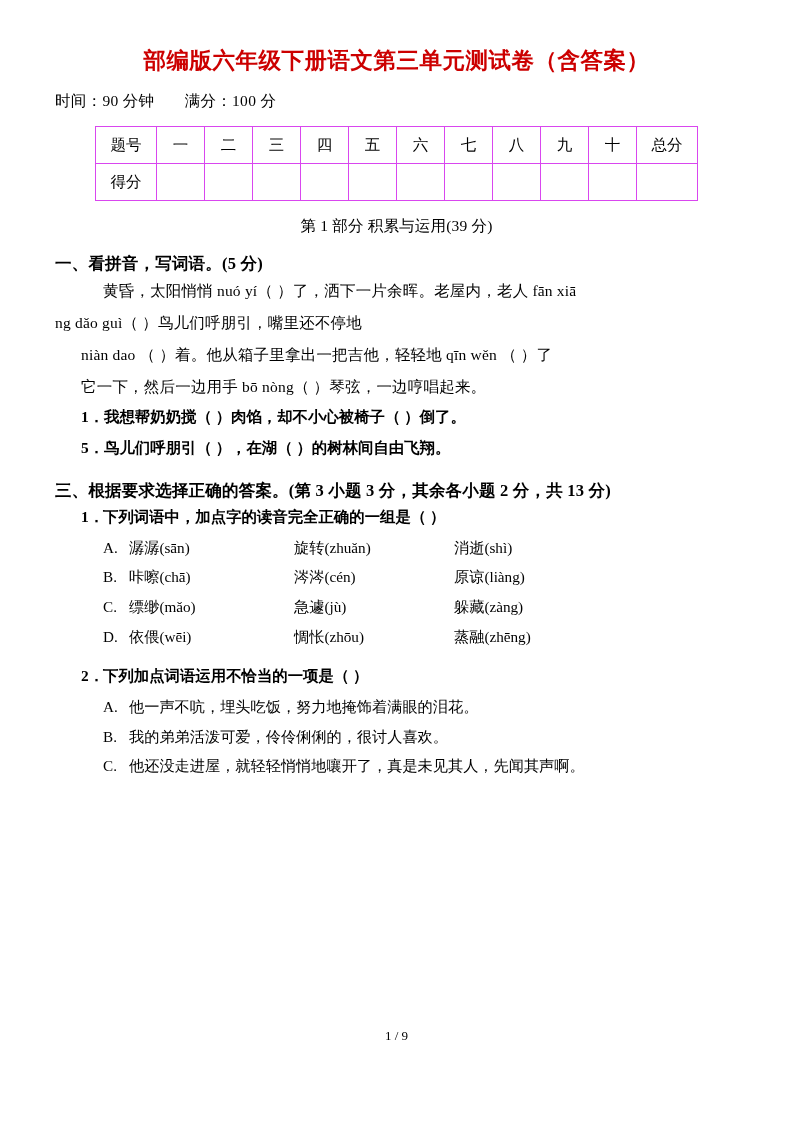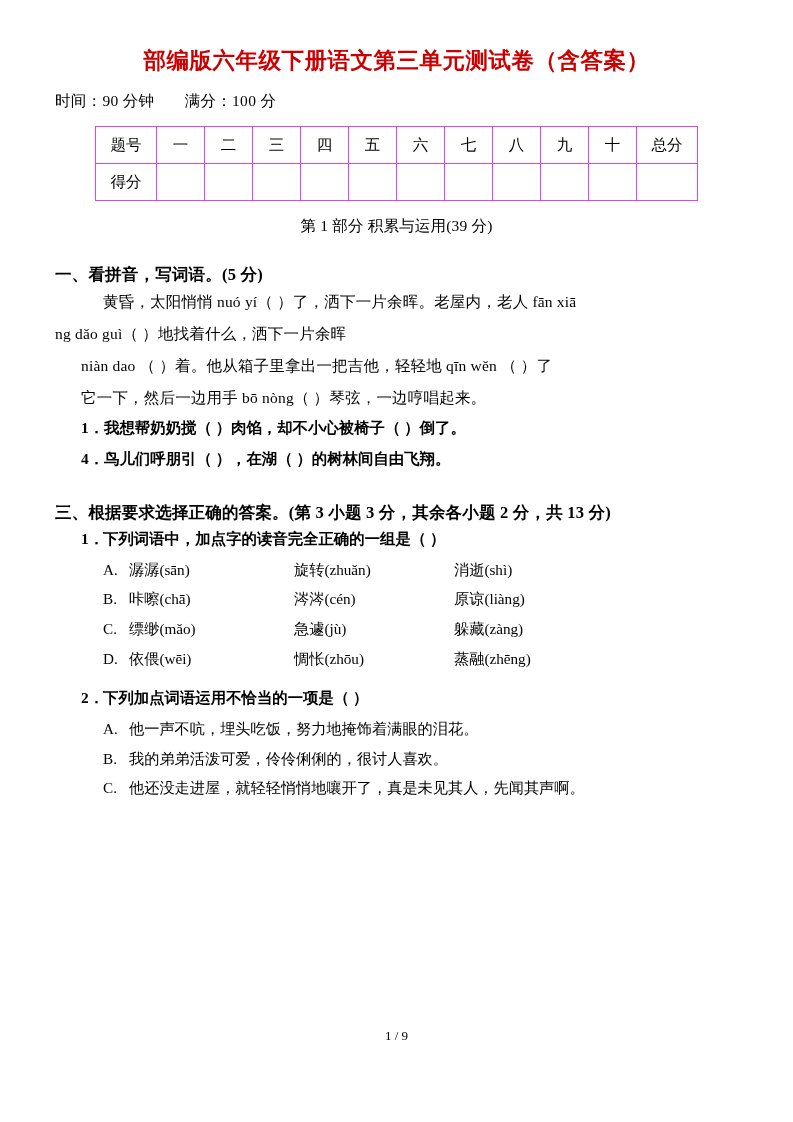--- a/index.html
+++ b/index.html
@@ -64,21 +64,21 @@
   }
   .part-title {
     text-align: center;
     font-size: 15.5px;
     margin-top: 15px;
     letter-spacing: 0.2px;
   }
   .q-head {
     font-size: 16.5px;
     font-weight: bold;
-    margin-top: 27px;
+    margin-top: 16px;
     letter-spacing: 0.2px;
   }
   .body-line {
     font-size: 15.5px;
     line-height: 2.05;
     letter-spacing: 0.2px;
   }
   .indent1 {
     text-indent: 0;
     padding-left: 48px;
@@ -165,26 +165,26 @@
       <td class="num"></td>
       <td class="total"></td>
     </tr>
   </tbody>
     </table>
 
   <div class="part-title">第 1 部分 积累与运用(39 分)</div>
 
   <div class="q-head">一、看拼音，写词语。(5 分)</div>
   <div class="body-line indent1">黄昏，太阳悄悄 nuó yí（        ）了，洒下一片余晖。老屋内，老人 fān xiā</div>
-  <div class="body-line">ng dǎo guì（            ）地找着什么，洒下一片余晖</div>
+  <div class="body-line">ng dǎo guì（            ）鸟儿们呼朋引，嘴里还不停地</div>
   <div class="body-line indent-sub">niàn dao （        ）着。他从箱子里拿出一把吉他，轻轻地 qīn wěn （        ）了</div>
   <div class="body-line indent-sub">它一下，然后一边用手 bō nòng（        ）琴弦，一边哼唱起来。</div>
 
   <div class="sub-q">1．我想帮奶奶搅（    ）肉馅，却不小心被椅子（    ）倒了。</div>
-  <div class="sub-q">4．鸟儿们呼朋引（    ），在湖（    ）的树林间自由飞翔。</div>
+  <div class="sub-q">5．鸟儿们呼朋引（    ），在湖（    ）的树林间自由飞翔。</div>
 
   <div class="q-head">三、根据要求选择正确的答案。(第 3 小题 3 分，其余各小题 2 分，共 13 分)</div>
 
   <div class="sub-q">
     <span class="sub-q-num">1．</span><span>下列词语中，加点字的读音完全正确的一组是（      ）</span>
   </div>
 
   <div class="opt-row">
     <span class="opt-label">A.</span>
     <span class="opt-cell c1 nowrap">潺潺(sān)</span>

